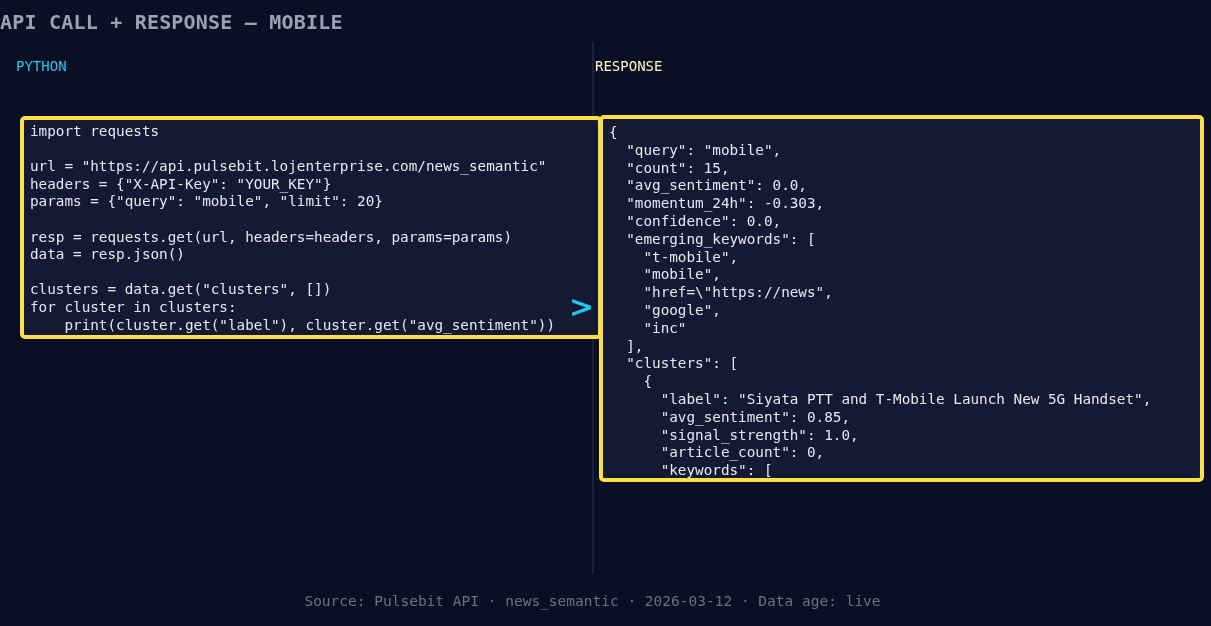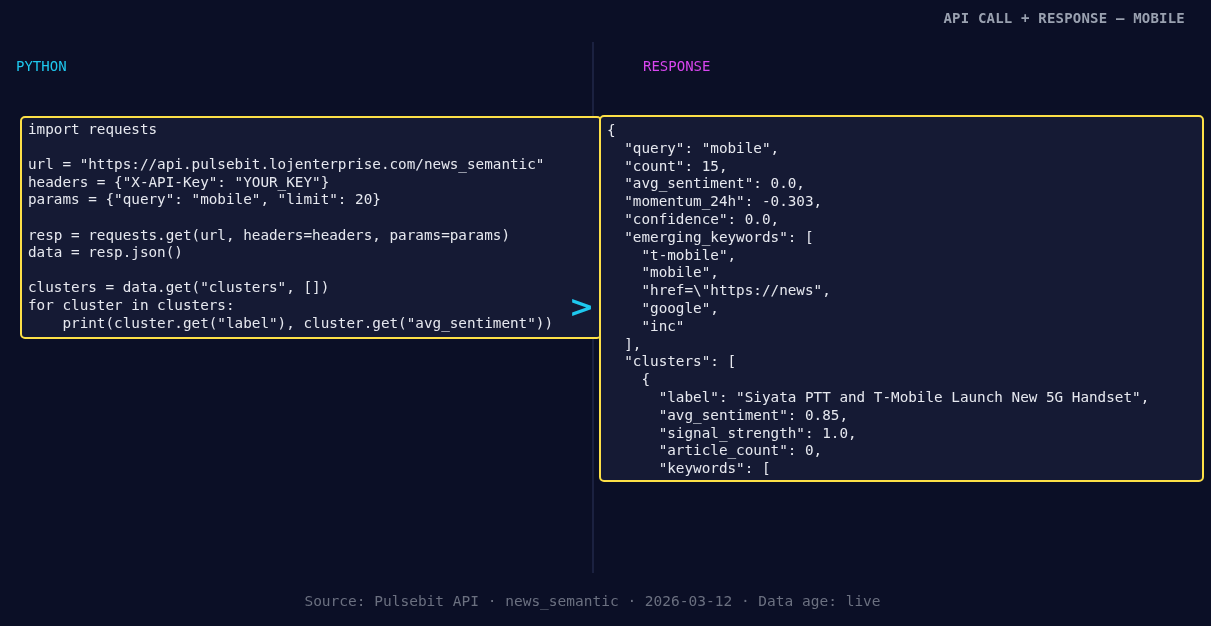--- a/index.html
+++ b/index.html
@@ -15,45 +15,45 @@
     position: relative;
     width: 1211px;
     height: 626px;
     background: #0b0f26;
   }
   .title {
     position: absolute;
     left: 0;
     top: 10px;
     width: 1185px;
-    text-align: right;
+    text-align: left;
     color: #9aa1b0;
     font-weight: bold;
-    font-size: 14px;
+    font-size: 20px;
     letter-spacing: 0.2px;
   }
   .section-label {
     position: absolute;
     top: 58px;
     font-size: 14px;
   }
   .python-label { left: 16px; color: #1ec8ee; }
-  .response-label { left: 595px; color: #d946ef; padding-left: 48px; }
+  .response-label { left: 595px; color: #fef9c3; }
   .divider {
     position: absolute;
     left: 592px;
     top: 42px;
     width: 2px;
     height: 531px;
     background: #1b2140;
   }
   .panel {
     position: absolute;
     background: #151a34;
-    border: 2px solid #fde047;
+    border: 4px solid #fde047;
     border-radius: 5px;
     box-sizing: border-box;
     overflow: hidden;
   }
   .code-panel {
     left: 20px;
     top: 116px;
     width: 582px;
     height: 223px;
   }

